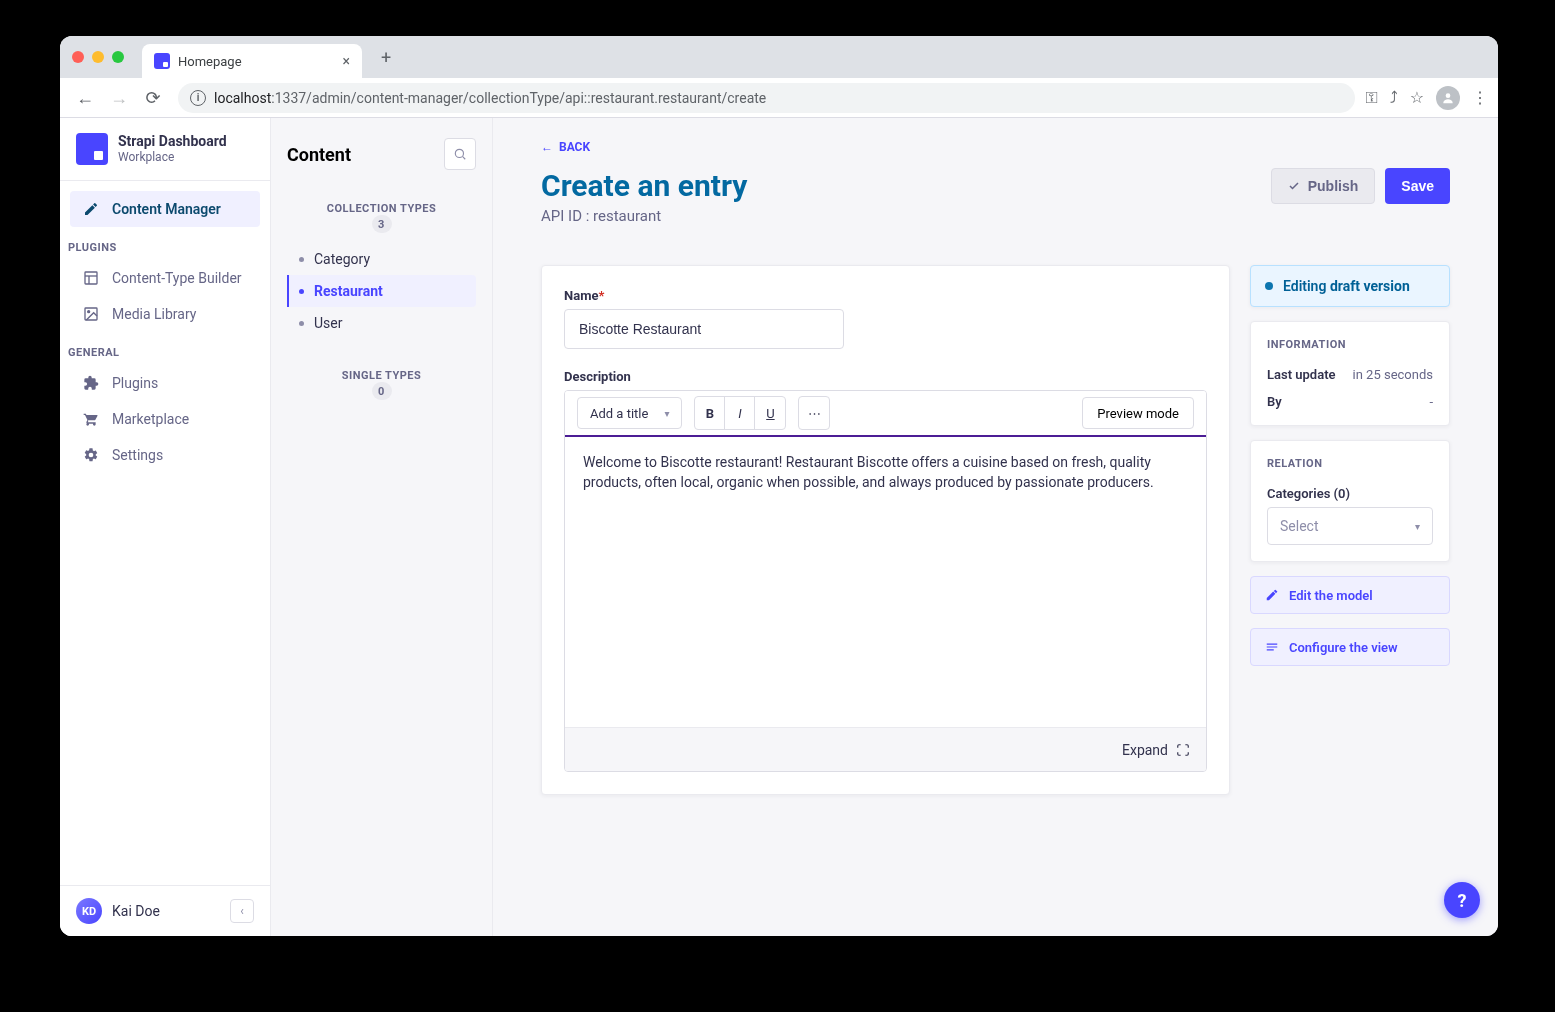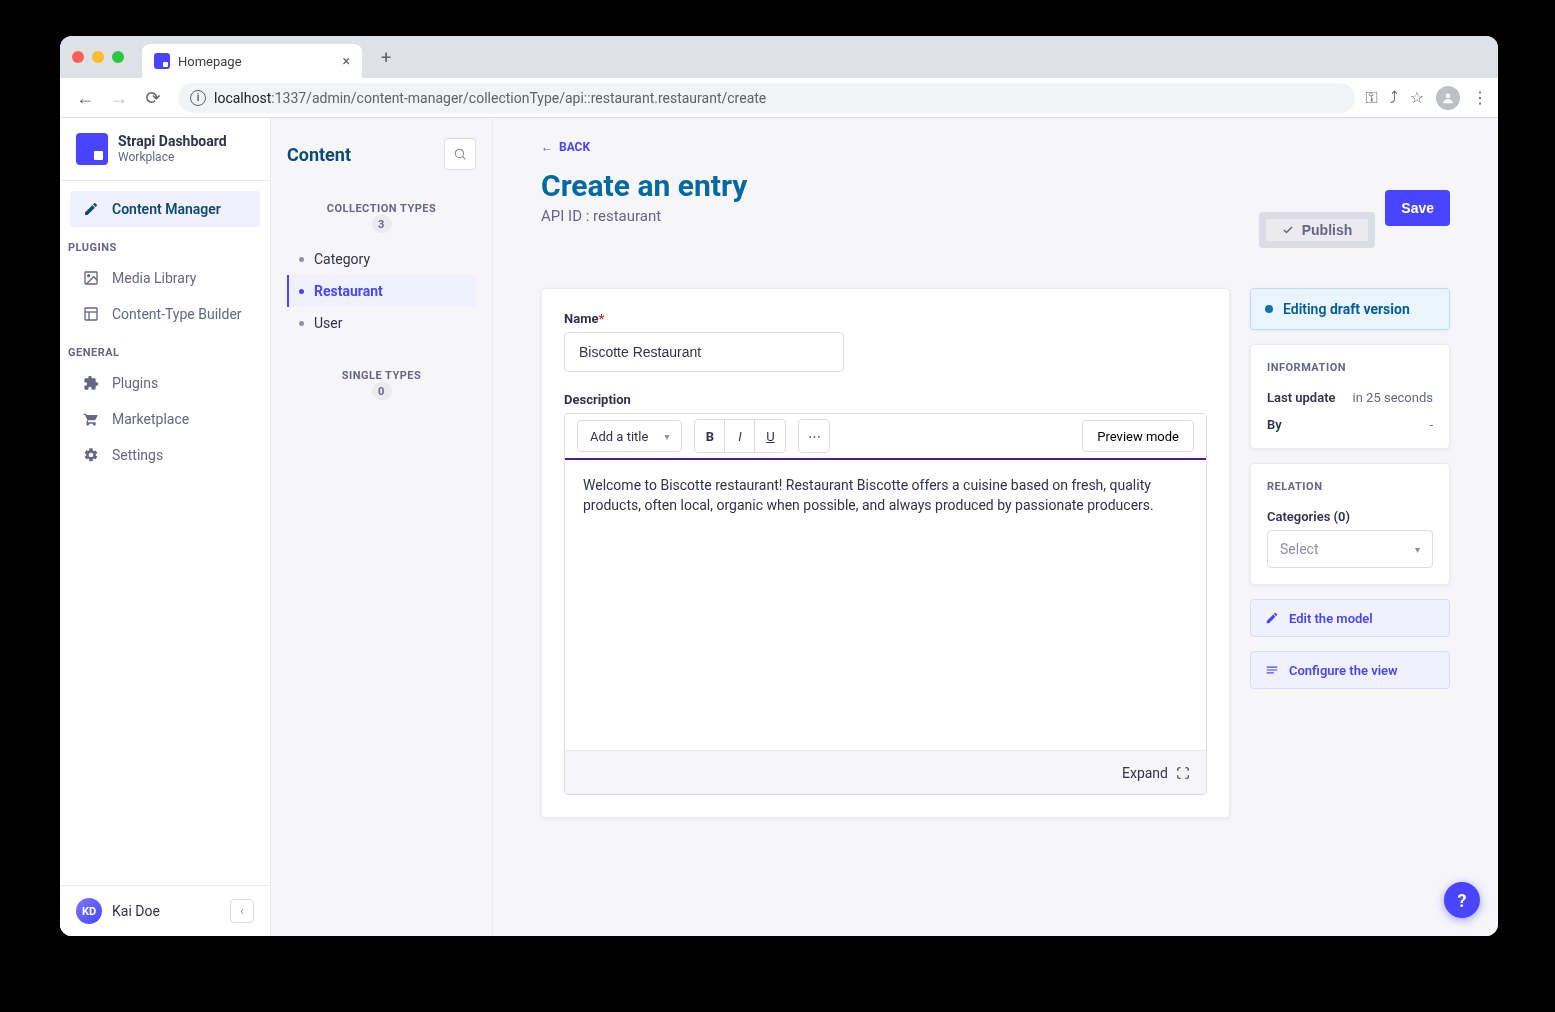--- a/index.html
+++ b/index.html
@@ -137,21 +137,21 @@
 .user-name { font-size:14px; color:#32324d; }
 .collapse-btn { margin-left:auto; width:24px; height:24px; border:1px solid #dcdce4; border-radius:4px; display:flex; align-items:center; justify-content:center; font-size:12px; color:#8e8ea9; cursor:pointer; }
 
 .content-nav {
   width: 222px;
   background: #f6f6f9;
   border-right: 1px solid #eaeaef;
   padding: 20px 16px;
 }
 .content-nav-header { display:flex; align-items:center; justify-content:space-between; margin-bottom: 26px; }
-.content-nav-title { font-size:18px; font-weight:700; color:#0c4a6e; }
+.content-nav-title { font-size:18px; font-weight:700; color:#000000; }
 .search-btn { width:32px; height:32px; border:1px solid #dcdce4; background:#fff; border-radius:4px; display:flex; align-items:center; justify-content:center; color:#8e8ea9; cursor:pointer; }
 .type-heading { display:flex; justify-content:space-between; align-items:center; font-size:11px; font-weight:700; letter-spacing:0.5px; color:#666687; text-transform:uppercase; padding: 6px 4px; margin-top: 8px; flex-direction: column; }
 .type-count { background:#eaeaef; color:#666687; border-radius:10px; min-width:20px; height:18px; display:inline-flex; align-items:center; justify-content:center; font-size:11px; padding:0 6px; }
 .type-list { margin-top:4px; }
 .type-item { display:flex; align-items:center; gap:10px; padding:8px 10px; font-size:14px; color:#32324d; border-radius:4px; cursor:pointer; border-left:2px solid transparent; }
 .type-item .bullet { width:5px; height:5px; border-radius:50%; background:#8e8ea9; }
 .type-item.active { background:#f0f0ff; color:#4945ff; font-weight:700; border-left:2px solid #4945ff; border-radius: 0 4px 4px 0; }
 .type-item.active .bullet { background:#4945ff; }
 
 .main {
@@ -159,21 +159,21 @@
   overflow:auto;
   padding: 22px 48px 40px;
   position:relative;
 }
 .back-link { color:#4945ff; font-size:12px; font-weight:700; display:flex; align-items:center; gap:6px; text-transform:uppercase; cursor:pointer; }
 .page-header { display:flex; align-items:flex-start; justify-content:space-between; margin-top: 14px; }
 .page-title { font-size:30px; font-weight:700; color:#0369a1; }
 .page-sub { font-size:15px; color:#666687; margin-top:4px; }
 .header-actions { display:flex; gap:10px; align-items:center; }
 .btn { height:36px; padding:0 16px; border-radius:4px; font-size:14px; font-weight:600; display:inline-flex; align-items:center; gap:8px; cursor:pointer; border:none; }
-.btn-secondary { background:#fff; border:7px solid #c2410c; color:#32324d;margin-top:44px; }
+.btn-secondary { background:#fff; border:1px solid #c2410c; color:#32324d; }
 .btn-secondary.disabled { background:#eaeaef; color:#666687; border-color:#dcdce4; cursor:default; }
 .btn-primary { background:#4945ff; color:#fff; }
 .content-body { display:flex; gap:20px; margin-top: 40px; align-items:flex-start; }
 .form-card {
   flex:1;
   background:#fff;
   border:1px solid #eaeaef;
   border-radius:4px;
   box-shadow: 0 1px 4px rgba(33,33,52,0.06);
   padding: 22px;
@@ -281,35 +281,35 @@
           <span>Content Manager</span>
         </div>
       </div>
 
       <div class="nav-heading">PLUGINS</div>
       <div class="nav-section" style="padding-top:0">
         <div class="nav-item">
           <span class="nav-icon">
             <svg width="16" height="16" viewBox="0 0 24 24" fill="none" stroke="currentColor" stroke-width="2">
                 <rect x="3" y="3" width="18" height="18" rx="1"></rect>
-                <circle cx="8.5" cy="8.5" r="1.5" fill="currentColor"></circle>
-                <path d="M21 15l-5-5L5 21"></path>
+                <line x1="3" y1="9" x2="21" y2="9"></line>
+                <line x1="9" y1="9" x2="9" y2="21"></line>
               </svg>
           </span>
-          <span>Media Library</span>
+          <span>Content-Type Builder</span>
         </div>
         <div class="nav-item">
           <span class="nav-icon">
             <svg width="16" height="16" viewBox="0 0 24 24" fill="none" stroke="currentColor" stroke-width="2">
                 <rect x="3" y="3" width="18" height="18" rx="1"></rect>
-                <line x1="3" y1="9" x2="21" y2="9"></line>
-                <line x1="9" y1="9" x2="9" y2="21"></line>
+                <circle cx="8.5" cy="8.5" r="1.5" fill="currentColor"></circle>
+                <path d="M21 15l-5-5L5 21"></path>
               </svg>
           </span>
-          <span>Content-Type Builder</span>
+          <span>Media Library</span>
         </div>
       </div>
 
       <div class="nav-heading">GENERAL</div>
       <div class="nav-section" style="padding-top:0">
         <div class="nav-item">
           <span class="nav-icon">
             <svg width="16" height="16" viewBox="0 0 24 24" fill="currentColor">
                 <path d="M20.5 11H19V7a2 2 0 00-2-2h-4V3.5a2.5 2.5 0 00-5 0V5H4a2 2 0 00-2 2v3.8h1.5a2.7 2.7 0 010 5.4H2V20a2 2 0 002 2h3.8v-1.5a2.7 2.7 0 015.4 0V22H17a2 2 0 002-2v-4h1.5a2.5 2.5 0 000-5z"></path>
               </svg>

